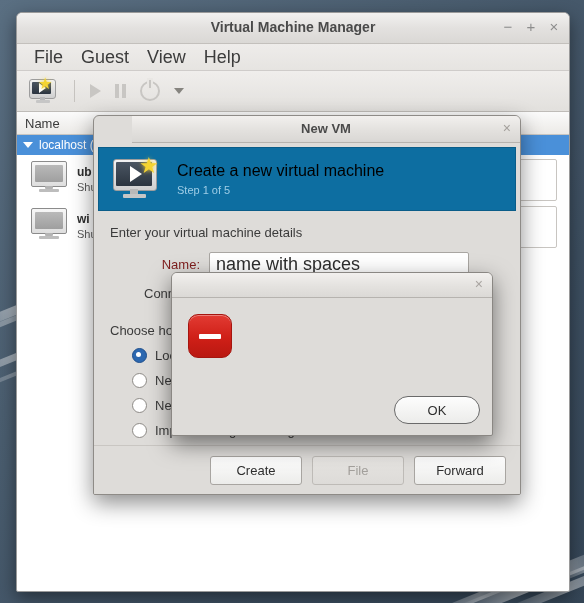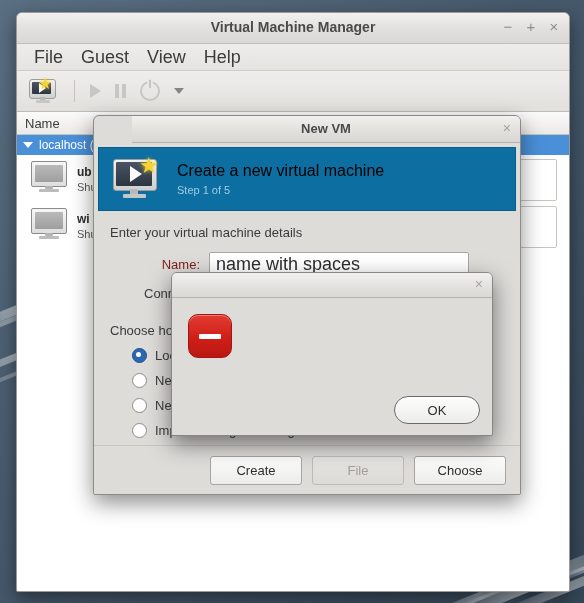--- a/index.html
+++ b/index.html
@@ -460,21 +460,21 @@
     <div class="radio-line">
       <span class="radio"></span>
       <span>Impor</span>
         <span style="margin-left:4px;">existing disk image</span>
     </div>
   </div>
 
   <div id="vmfooter">
     <div class="btn">Create</div>
     <div class="btn disabled">File</div>
-    <div class="btn">Choose</div>
+    <div class="btn">Forward</div>
   </div>
 </div>
 
 <div id="errdlg">
   <div class="dlg-title">
     <span class="x">×</span>
   </div>
   <div id="errbody">
     <div class="err-icon">
         <i></i>

